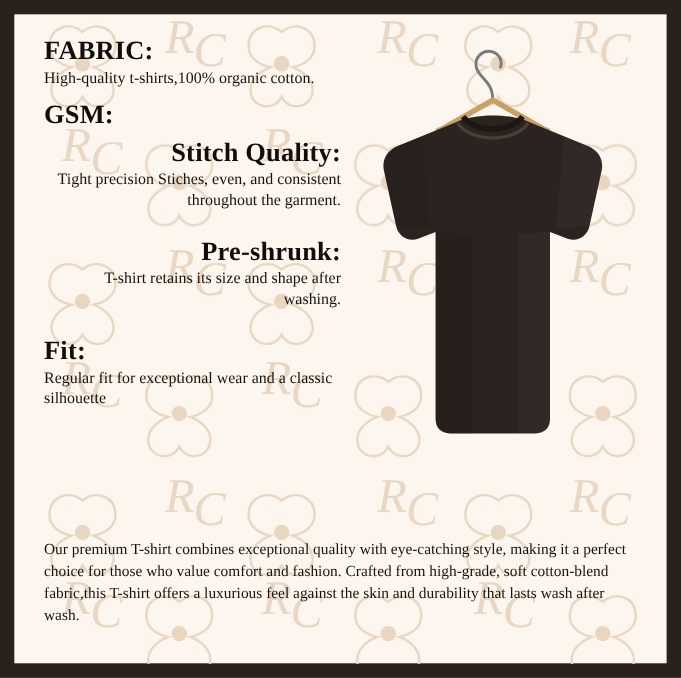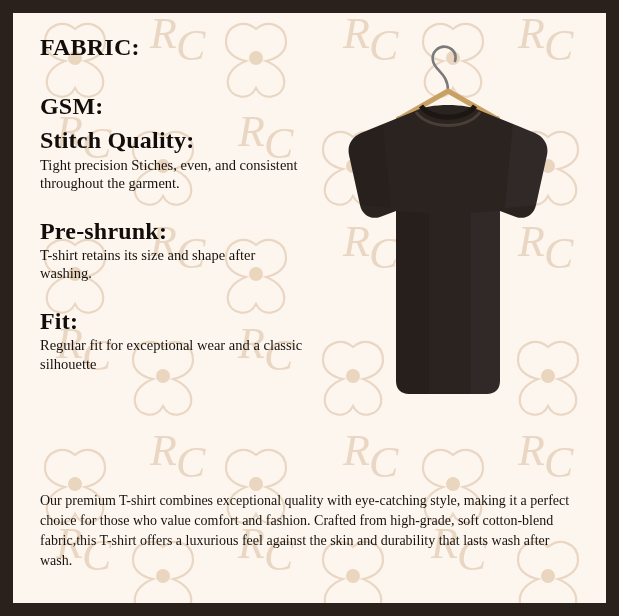--- a/index.html
+++ b/index.html
@@ -61,23 +61,23 @@
     line-height: 1.05;
     margin: 0 0 2px 0;
     letter-spacing: 0.2px;
   }
   .spec-body {
     font-size: 14.5px;
     color: #17110d;
     line-height: 1.28;
     margin: 0;
   }
-  .spec-gap-sm { margin-bottom: 34px; font-family: Liberation Serif, serif; }
+  .spec-gap-sm { margin-bottom: 12px; font-family: Liberation Serif, serif; }
   .spec-gap-md { margin-bottom: 9px; }
-  .spec-gap-lg { margin-bottom: 26px; }
+  .spec-gap-lg { margin-bottom: 26px; text-align: right; }
 
   .footer-text {
     position: absolute;
     left: 27px;
     top: 478px;
     width: 538px;
     font-size: 14px;
     line-height: 1.42;
     color: #17110d;
   }
@@ -154,20 +154,21 @@
         <use href="#rcmark" x="418" y="545"></use>
       </g>
     </svg>
 
     <div class="content">
 
       <div class="spec-list">
 
         <div class="spec spec-gap-sm">
           <h2 class="spec-title">FABRIC:</h2>
+          <p class="spec-body">High-quality t-shirts,100% organic cotton.</p>
         </div>
 
         <div class="spec spec-gap-md">
           <h2 class="spec-title">GSM:</h2>
         </div>
 
         <div class="spec spec-gap-lg">
           <h2 class="spec-title">Stitch Quality:</h2>
           <p class="spec-body">Tight precision Stiches, even, and consistent throughout the garment.</p>
         </div>

